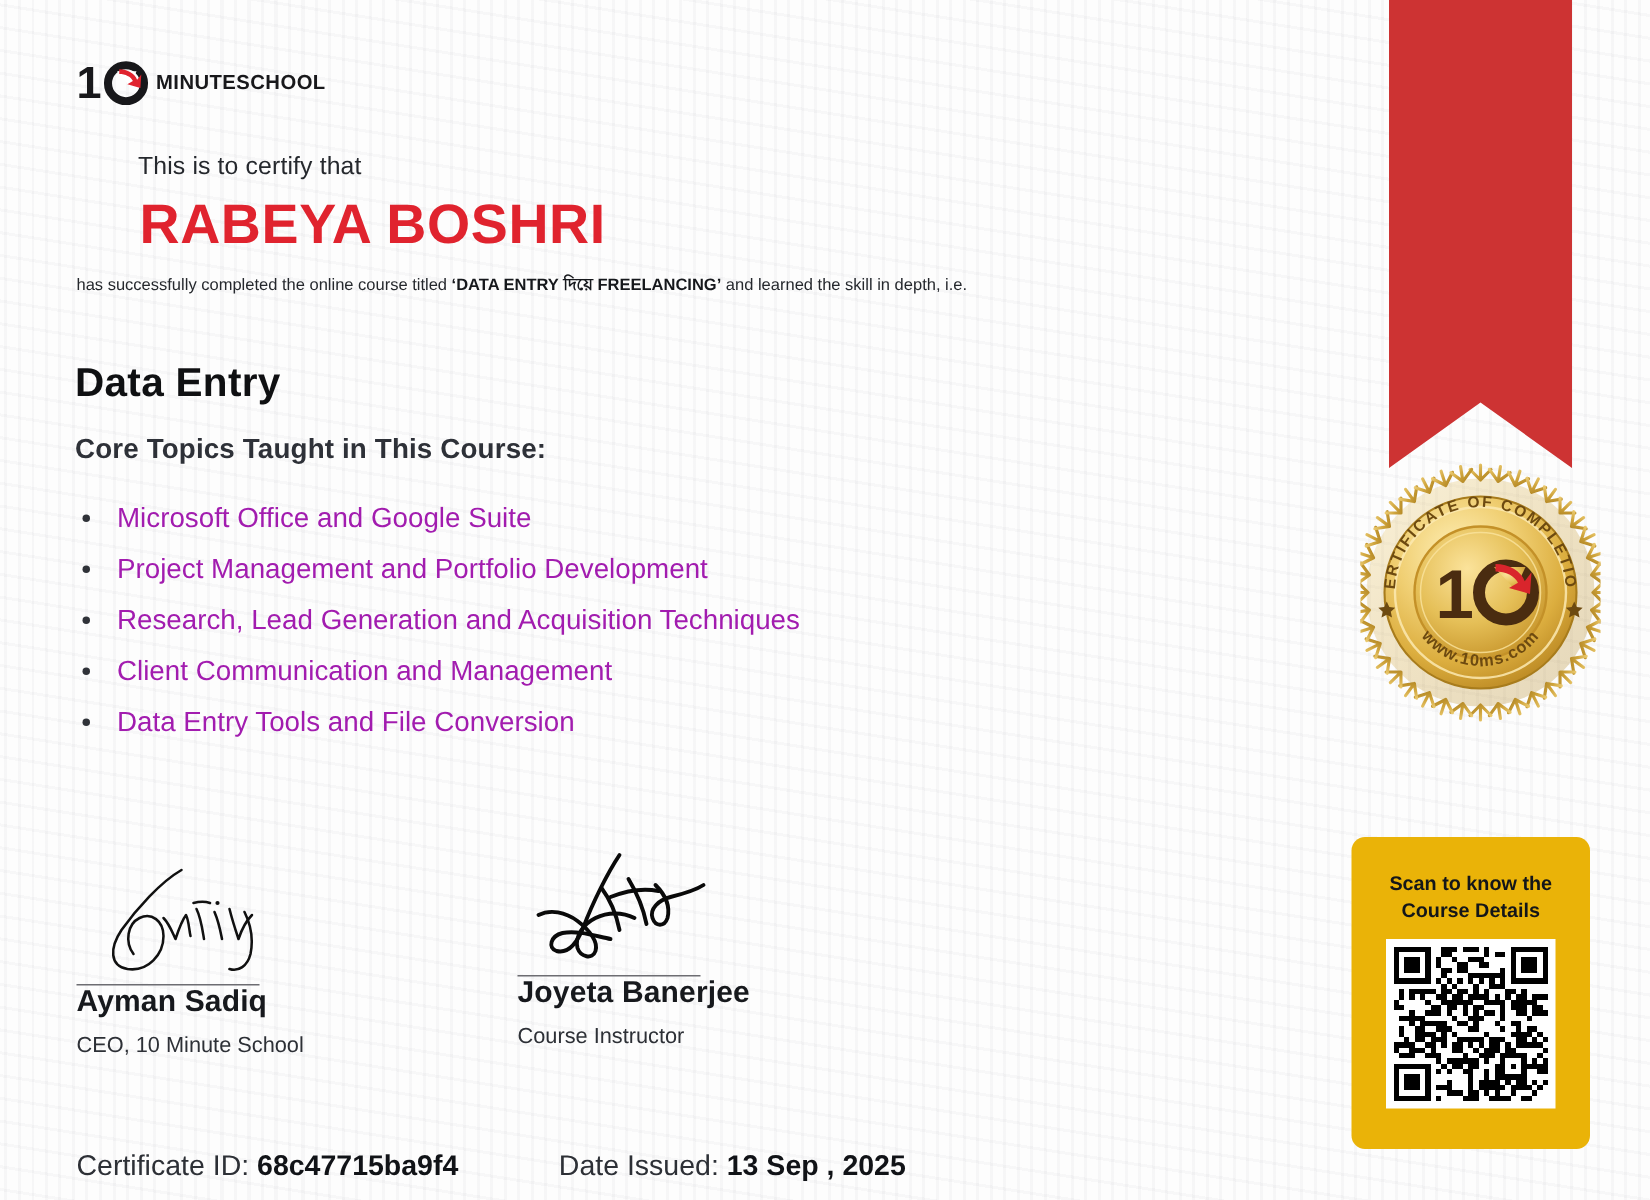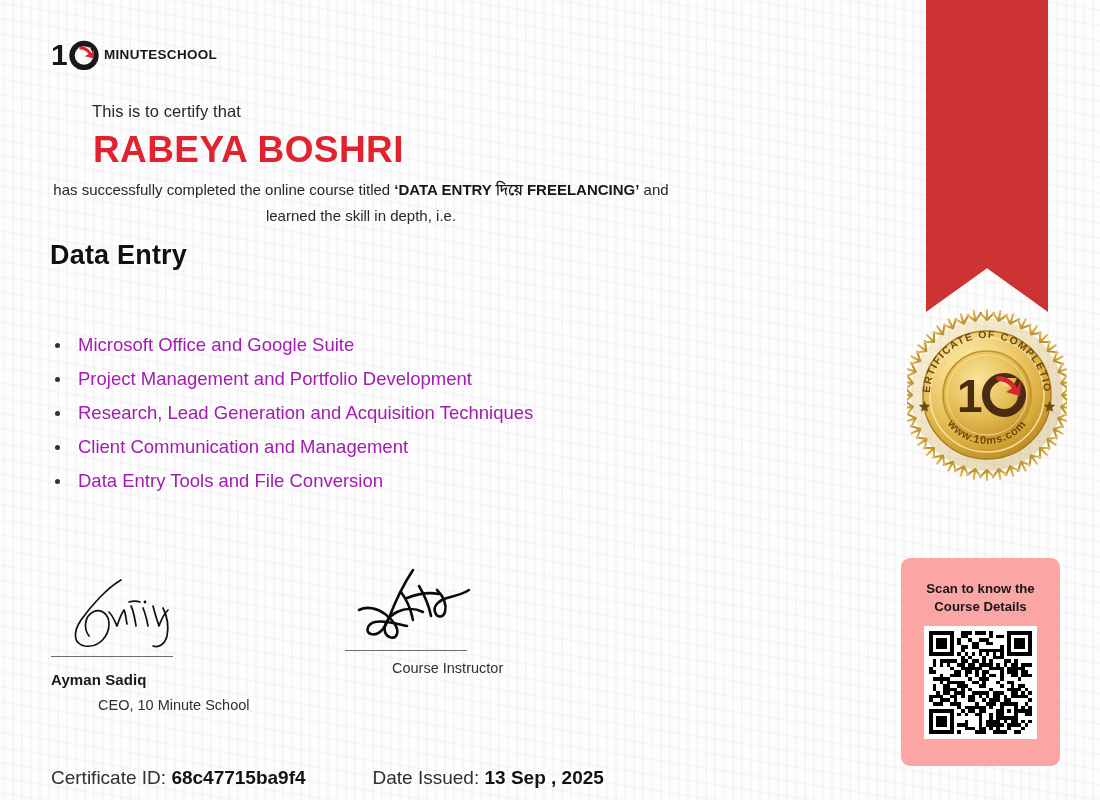--- a/index.html
+++ b/index.html
@@ -118,24 +118,23 @@
     letter-spacing: .4px;
     color: #e0232e;
     margin-left: 44px;
   }
 
   .course-line {
     position: absolute;
     left: 51px;
     top: 177px;
     width: 620px;
-    font-size: 15px;
+    font-size: 11px;
     line-height: 26px;
     color: #25282d;
-    text-align: center;
   }
   .course-line b { font-weight: 700; color: #16181c; }
   .bn { font-family: "DejaVu Sans", sans-serif; font-weight: 700; }
 
   .course-title {
     position: absolute;
     left: 50px;
     top: 240px;
     font-size: 27px;
     font-weight: 800;
@@ -193,42 +192,41 @@
   .sig-joyeta { left: 345px; top: 562px; width: 230px; }
 
   .sig-img { height: 86px; display: block; }
   .sig-rule {
     width: 122px;
     height: 1px;
     background: #6d6d72;
     margin-top: 2px;
   }
   .sig-name {
-    margin-top: 14px;
-    font-size: 15px;
+    margin-top: 0;
+    font-size: 20px;
     font-weight: 700;
     color: #17191d;
     letter-spacing: .1px;
   }
   .sig-role {
     margin-top: 9px;
     font-size: 14.5px;
     color: #2d3036;
-    margin-left: 47px;
   }
   .sig-joyeta .sig-rule { width: 122px; }
 
   
   .qr-card {
     position: absolute;
     left: 901px;
     top: 558px;
     width: 159px;
     height: 208px;
-    background: #fca5a5;
+    background: #eab308;
     border-radius: 9px;
     z-index: 3;
     display: flex;
     flex-direction: column;
     align-items: center;
     padding-top: 22px;
   }
   .qr-caption {
     font-size: 13.2px;
     font-weight: 700;
@@ -286,20 +284,21 @@
   <div class="certify-line">This is to certify that</div>
 
   <div class="recipient-name">RABEYA BOSHRI</div>
 
   <div class="course-line">
     <span>has successfully completed the online course titled </span><b><span>‘DATA ENTRY </span><span class="bn">দিয়ে</span><span> FREELANCING’</span></b><span> and learned the skill in depth, i.e.</span>
   </div>
 
   <div class="course-title">Data Entry</div>
 
+  <div class="topics-heading">Core Topics Taught in This Course:</div>
   <ul class="topics-list">
     <li>Microsoft Office and Google Suite</li>
     <li>Project Management and Portfolio Development</li>
     <li>Research, Lead Generation and Acquisition Techniques</li>
     <li>Client Communication and Management</li>
     <li>Data Entry Tools and File Conversion</li>
   </ul>
 
   <div class="seal-wrap">
     <svg width="160" height="175" viewBox="0 0 160 175">
@@ -501,20 +500,21 @@
       <g fill="none" stroke="#0a0a0a" stroke-width="2.6" stroke-linecap="round" stroke-linejoin="round">
         <path d="M68 8 C60 20 50 40 44 56 C40 66 34 74 26 72 C20 70 22 62 30 60 C40 58 52 62 62 64"></path>
         <path d="M14 48 C22 44 32 46 40 52 C48 58 54 66 52 72 C50 78 42 76 40 70 C38 62 44 54 52 50 C60 46 70 46 78 50"></path>
         <path d="M56 30 C62 38 66 48 68 58"></path>
         <path d="M74 24 C80 34 84 44 86 54"></path>
         <path d="M62 36 C72 32 84 30 94 32"></path>
         <path d="M92 28 C98 34 102 42 100 50 C98 56 92 56 90 50 C88 44 94 38 102 36 C110 34 118 32 124 28"></path>
       </g>
     </svg>
     <div class="sig-rule"></div>
+    <div class="sig-name">Joyeta Banerjee</div>
     <div class="sig-role">Course Instructor</div>
   </div>
 
   <div class="qr-card">
     <div class="qr-caption">
       <div>Scan to know the</div>
       <div>Course Details</div>
     </div>
     <div class="qr-box">
       <svg width="103" height="103" viewBox="0 0 29 29" shape-rendering="crispEdges">

